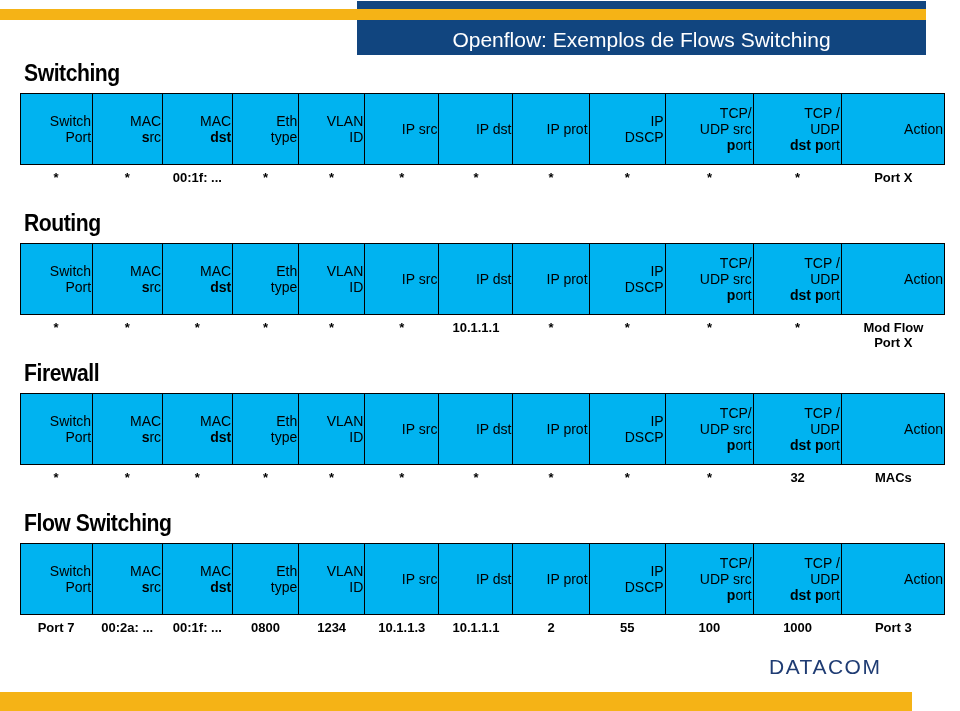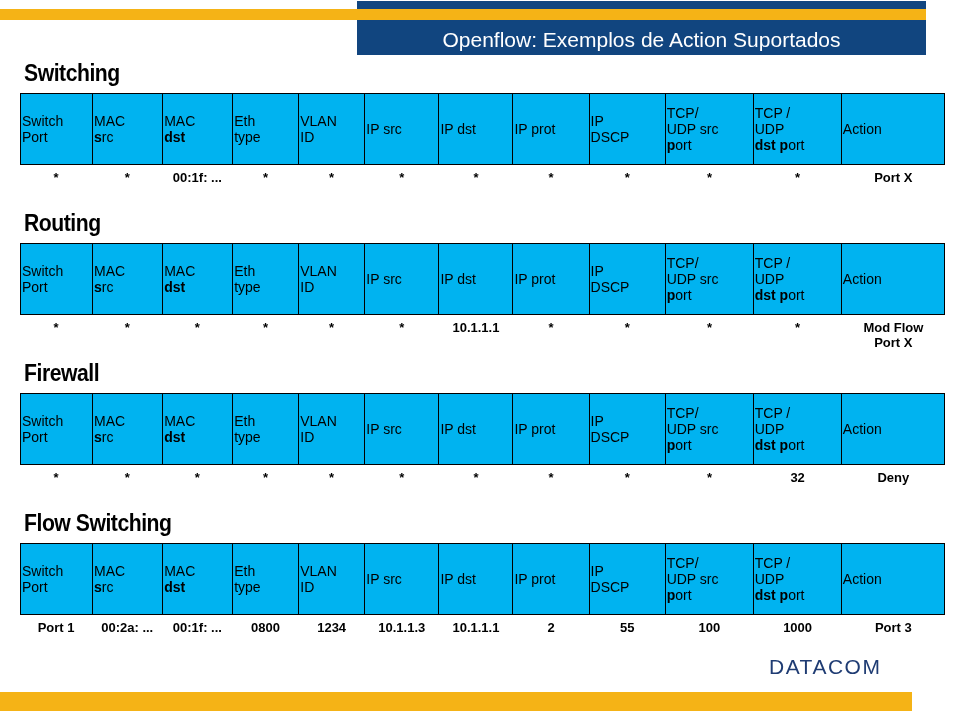--- a/index.html
+++ b/index.html
@@ -98,21 +98,21 @@
     table-layout: fixed;
     width: 925px;
     border: 1px solid #000000;
     background: #00b3f0;
   }
   table.flow-table td.hdr {
     border: 1px solid #000000;
     background: #00b3f0;
     color: #000000;
     font-size: 14px;
-    text-align: left;
+    text-align: right;
     vertical-align: middle;
     line-height: 16px;
     height: 70px;
     padding: 0 1px;
   }
   .b { font-weight: bold; }
 
   table.value-row {
     border-collapse: collapse;
     table-layout: fixed;
@@ -130,21 +130,21 @@
     color: #000000;
   }
   td.val-action { }
   .sub-line { display: block; }
 </style>
 </head>
 <body>
 
 <div id="title-banner"></div>
 <div id="top-yellow-bar"></div>
-<div id="title-banner-text">Openflow: Exemplos de Action Suportados</div>
+<div id="title-banner-text">Openflow: Exemplos de Flows Switching</div>
 
 <div class="section" id="section-0" style="top:60px;">
   <div class="section-title" style="top:0px;">Switching</div>
   <div style="position:absolute; top:33px; left:0;">
     <table class="flow-table">
       <colgroup>
         <col style="width:72px">
           <col style="width:70px">
           <col style="width:70px">
           <col style="width:66px">
@@ -342,21 +342,21 @@
         <td>*</td>
         <td>*</td>
         <td>*</td>
         <td>*</td>
         <td>*</td>
         <td>*</td>
         <td>*</td>
         <td>*</td>
         <td>32</td>
         <td class="val-action">
-              <span class="sub-line">Deny</span>
+              <span class="sub-line">MACs</span>
               <span class="sub-line"></span>
             </td>
       </tr>
     </tbody>
       </table>
   </div>
 </div>
 
 <div class="section" id="section-3" style="top:510px;">
   <div class="section-title" style="top:0px;">Flow Switching</div>
@@ -403,21 +403,21 @@
           <col style="width:74px">
           <col style="width:74px">
           <col style="width:76px">
         <col style="width:76px">
           <col style="width:88px">
           <col style="width:88px">
           <col style="width:103px">
       </colgroup>
       <tbody>
           <tr>
-        <td>Port 1</td>
+        <td>Port 7</td>
         <td>00:2a: ...</td>
         <td>00:1f: ...</td>
         <td>0800</td>
         <td>1234</td>
         <td>10.1.1.3</td>
         <td>10.1.1.1</td>
         <td>2</td>
         <td>55</td>
         <td>100</td>
         <td>1000</td>

